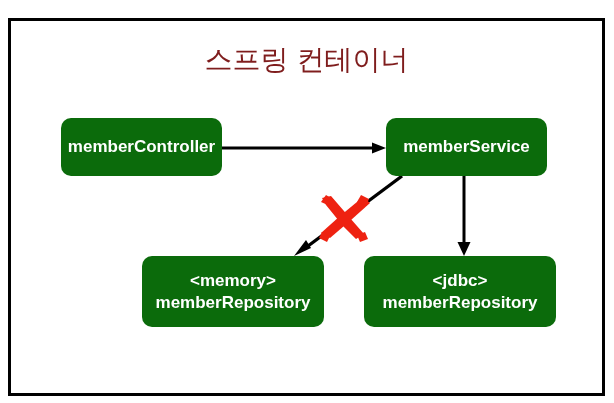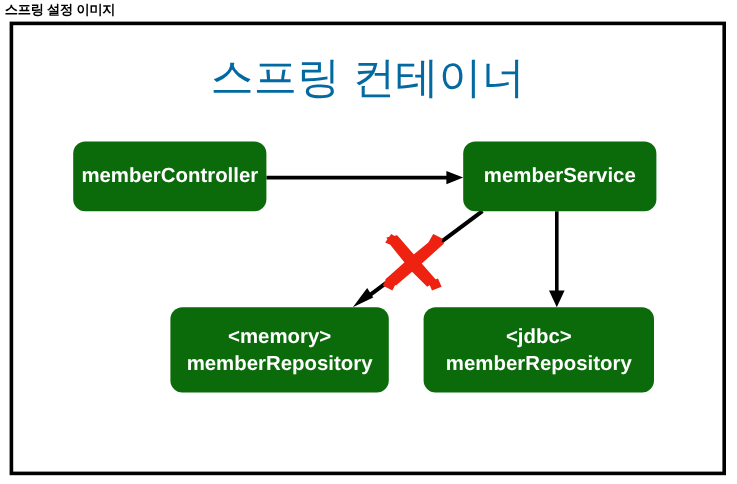--- a/index.html
+++ b/index.html
@@ -38,22 +38,22 @@
     border: 3px solid #000000;
     box-sizing: border-box;
     background: #ffffff;
   }
   #diagram-title {
     position: absolute;
     left: 0;
     top: 20px;
     width: 100%;
     text-align: center;
-    font-size: 36px;
-    color: #0369a1;
+    font-size: 28px;
+    color: #7f1d1d;
     letter-spacing: 0px;
   }
   .node-box {
     position: absolute;
     background: #0b6b0b;
     border-radius: 10px;
     color: #ffffff;
     display: flex;
     flex-direction: column;
     align-items: center;
@@ -76,41 +76,40 @@
     width: 161px;
     height: 58px;
   }
   #box-memory-repository {
     left: 142px;
     top: 256px;
     width: 182px;
     height: 71px;
   }
   #box-jdbc-repository {
-    left: 353px;
+    left: 364px;
     top: 256px;
     width: 192px;
     height: 71px;
   }
   #edge-layer {
     position: absolute;
     left: 0;
     top: 0;
     width: 614px;
     height: 403px;
     pointer-events: none;
   }
   .node-line { display: block; }
 </style>
 </head>
 <body>
 
 <div id="page-wrap">
 
-  <div id="header-label">스프링 설정 이미지</div>
 
   <div id="diagram-frame">
 
     <div id="diagram-title">스프링 컨테이너</div>
 
   </div>
 
   <svg id="edge-layer" viewBox="0 0 614 403" width="614" height="403" xmlns="http://www.w3.org/2000/svg">
 
     <g>

